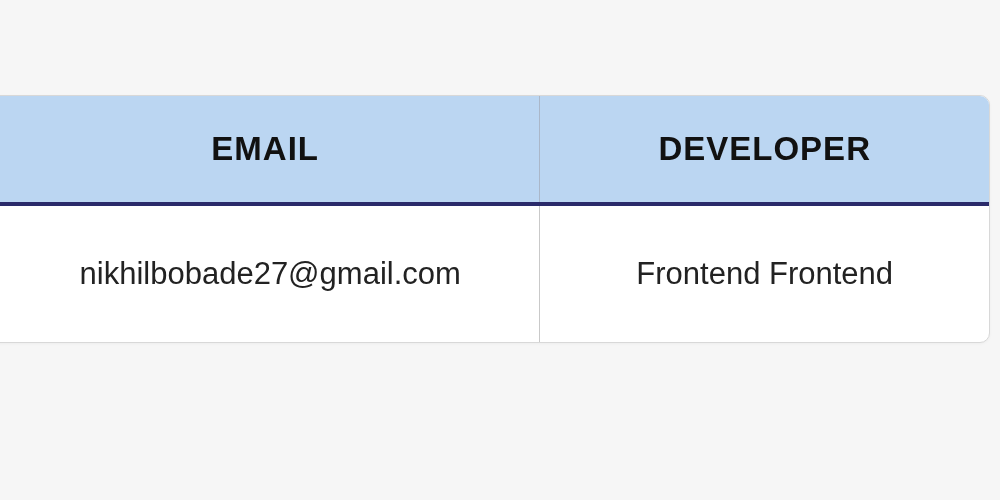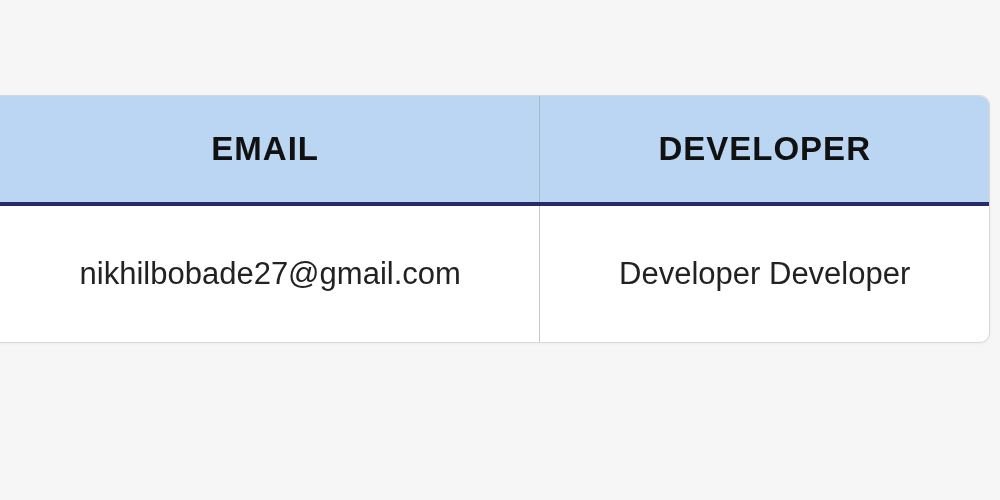--- a/index.html
+++ b/index.html
@@ -72,17 +72,17 @@
   <table>
     <thead>
       <tr>
         <th>EMAIL</th>
         <th>DEVELOPER</th>
       </tr>
     </thead>
     <tbody>
       <tr>
         <td>nikhilbobade27@gmail.com</td>
-        <td>Developer Developer</td>
+        <td>Frontend Frontend</td>
       </tr>
     </tbody>
   </table>
 </div>
 
 </body></html>

